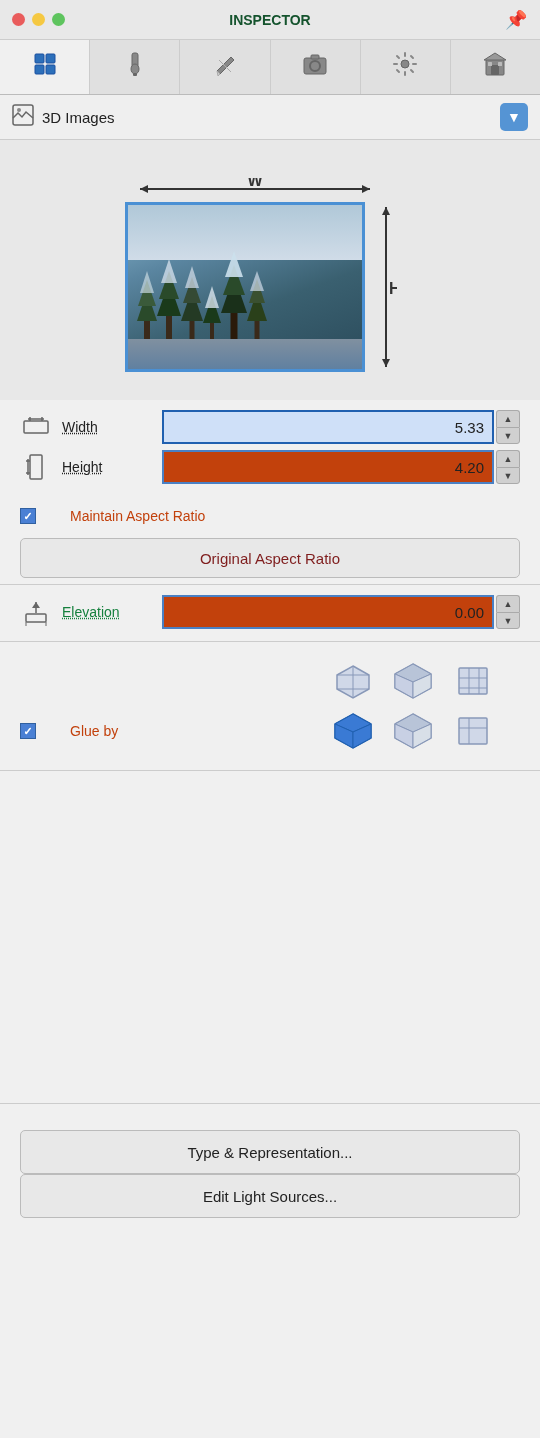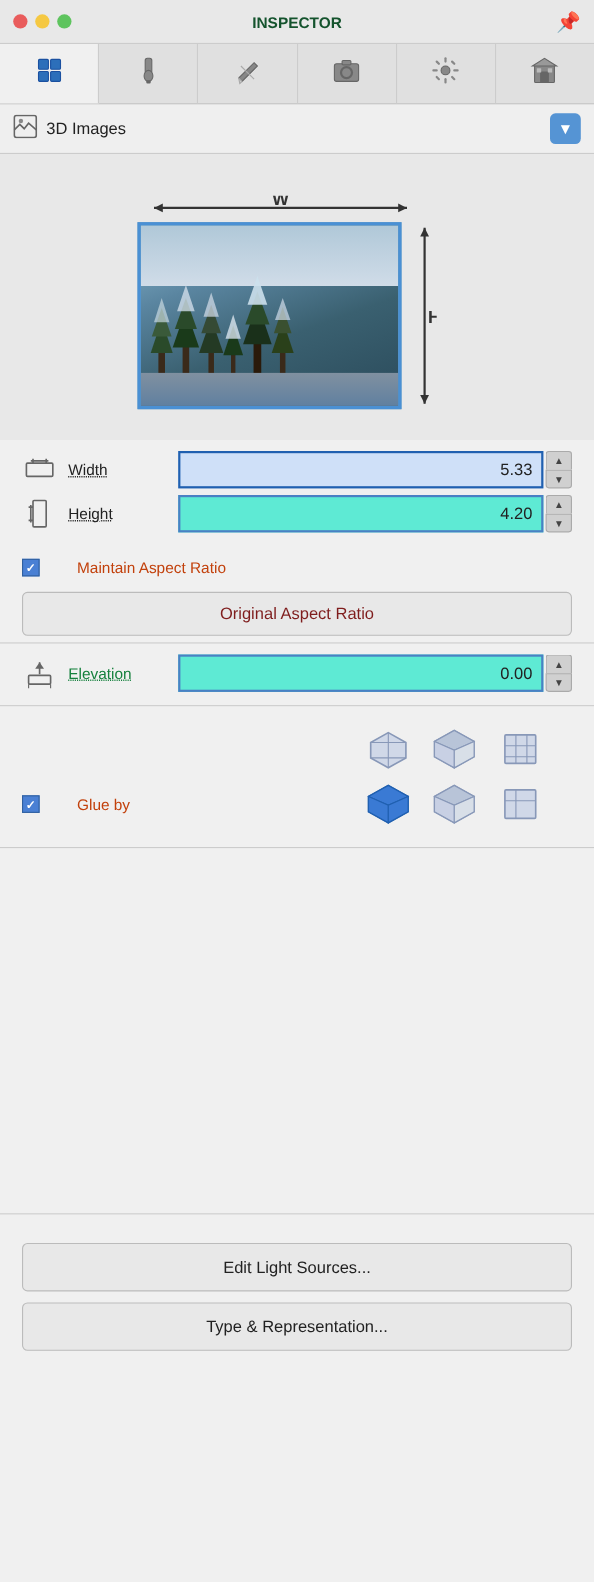--- a/index.html
+++ b/index.html
@@ -181,21 +181,21 @@
     .prop-input-wrap {
       flex: 1;
       display: flex;
       align-items: center;
       gap: 2px;
     }
     .prop-input {
       flex: 1;
       height: 34px;
       border: 2px solid #4a80c4;
-      background: #5eead4;
+      background: #c2410c;
       font-size: 15px;
       text-align: right;
       padding-right: 8px;
       outline: none;
       color: #222;
     }
     .prop-input.highlighted {
       background: #cfe0f8;
       border-color: #2060b0;
     }
@@ -687,21 +687,21 @@
   </div>
 
   <div class="divider"></div>
 
 
   <div style="height: 320px; background:#f0f0f0;"></div>
 
   <div class="divider"></div>
 
   <div class="btns-bottom-wrapper">
+    <button class="bottom-btn" style="display:block; width:100%;">
+      <span>Type &amp; Representation...</span>
+    </button>
     <button class="bottom-btn" style="margin-bottom:10px; display:block; width:100%;">
       <span>Edit Light Sources...</span>
     </button>
-    <button class="bottom-btn" style="display:block; width:100%;">
-      <span>Type &amp; Representation...</span>
-    </button>
   </div>
 
 </div>
 
 </body></html>

